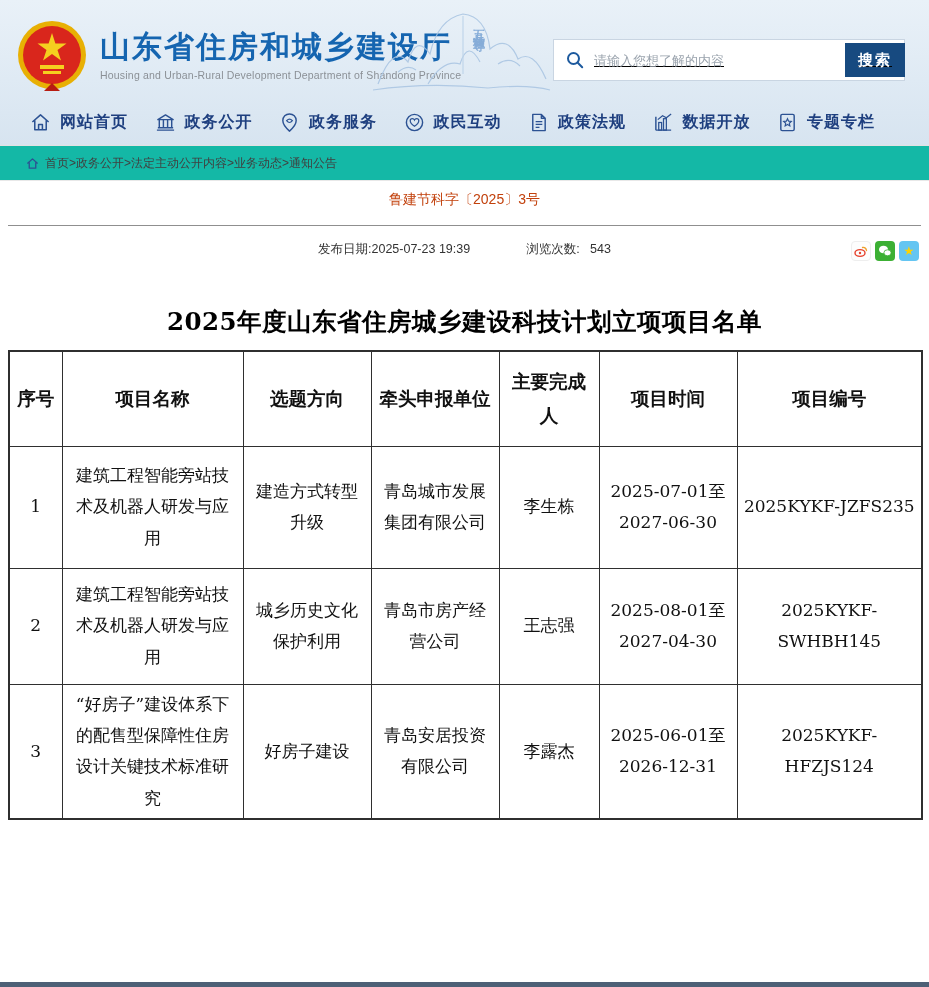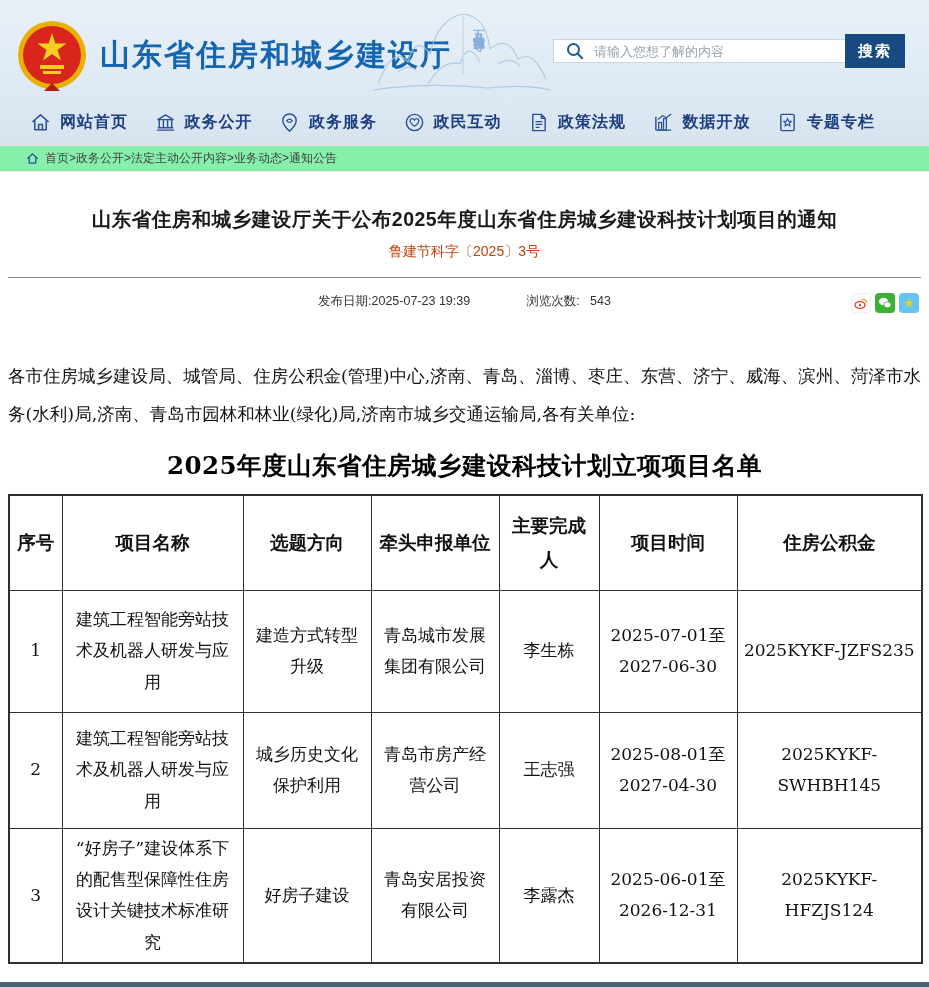--- a/index.html
+++ b/index.html
@@ -20,22 +20,22 @@
   .brand { margin-left: 12px; }
   .site-title { color: #1565b0; font-size: 30px; font-weight: bold; letter-spacing: 2px; line-height: 1.2; }
   .site-subtitle { color: #8b9096; font-size: 10.5px; margin-top: 4px; letter-spacing: .2px; }
   .mountain-art { position: absolute; left: 368px; top: 4px; width: 185px; height: 92px; opacity: .85; pointer-events: none; }
   .mountain-label {
     position: absolute; left: 470px; top: 20px;
     writing-mode: vertical-rl; font-size: 12px; color: #6f9dd1; opacity: .8;
     letter-spacing: 3px; font-weight: bold;
   }
   .search-box {
-    position: absolute; right: 24px; top: 39px; width: 352px; height: 24px;
-    background: #ffffff; border: 1px solid #c9d5e2; display: flex; align-items: center;
+    position: absolute; right: 24px; top: 39px; width: 352px; height: 42px;
+    background: #ffffff; border: 1px solid #c9d5e2; display: flex; align-items: center; text-decoration: underline;
   }
   .search-icon { margin: 0 10px 0 12px; flex: 0 0 18px; }
   .search-input {
     flex: 1; border: none; outline: none; font-size: 13px; color: #555;
     font-family: "Liberation Sans", sans-serif; background: transparent;
   }
   .search-input::placeholder { color: #9aa3ad; }
   .search-btn {
     width: 60px; height: 34px; margin: -1px -1px -1px 4px; border: none; cursor: pointer;
     background: #174a80; color: #ffffff; font-size: 15px; font-weight: bold;
@@ -45,21 +45,21 @@
   .nav-bar {
     position: absolute; left: 0; right: 0; bottom: 0; height: 46px;
     display: flex; align-items: center; padding: 0 30px; gap: 0;
     justify-content: space-between; max-width: 905px;
   }
   .nav-item { display: flex; align-items: center; gap: 9px; cursor: pointer; }
   .nav-item svg { display: block; }
   .nav-label { color: #1e3f7f; font-size: 16px; font-weight: bold; letter-spacing: 1px; }
   
   .breadcrumb-bar {
-    height: 27px; background: #86efac; border-top: 1px solid #e2e2e2; border-bottom: 1px solid #e8e8e8;
+    height: 36px; background: #14b8a6; border-top: 1px solid #e2e2e2; border-bottom: 1px solid #e8e8e8;
     display: flex; align-items: center; padding-left: 26px; font-size: 12px; color: #404040;
   }
   .crumb-home-icon { margin-right: 6px; }
   
   .article { padding: 0 8px; }
   .article-title {
     margin-top: 34px; text-align: center; font-size: 19.5px; font-weight: bold; color: #1a1a1a;
     letter-spacing: .5px;
   }
   .doc-number { text-align: center; font-size: 14px; font-weight: normal; color: #c2410c; margin-top: 10px; }
@@ -107,20 +107,21 @@
     <svg class="emblem" viewBox="0 0 72 72">
       <circle cx="36" cy="36" r="34" fill="#e8b004"></circle>
       <circle cx="36" cy="36" r="29" fill="#d9261c"></circle>
       <polygon fill="#f5d01f" points="36,14 39.4,24.5 50.5,24.5 41.5,31 45,41.5 36,35 27,41.5 30.5,31 21.5,24.5 32.6,24.5"></polygon>
       <rect x="24" y="46" width="24" height="4" fill="#f5d01f"></rect>
       <rect x="27" y="52" width="18" height="3" fill="#f5d01f"></rect>
       <path d="M28 72 L36 64 L44 72 Z" fill="#b71c12"></path>
     </svg>
     <div class="brand">
       <div class="site-title">山东省住房和城乡建设厅</div>
+      <div class="site-subtitle">Housing and Urban-Rural Development Department of Shandong Province</div>
     </div>
   </div>
 
   <svg class="mountain-art" viewBox="0 0 185 92">
     <g fill="none" stroke="#a8c4e2" stroke-width="1.2">
       <path d="M10 80 Q25 40 40 58 Q48 30 62 50 Q70 15 95 10 Q118 12 122 45 Q140 30 150 55 Q165 45 178 75"></path>
       <path d="M60 80 Q75 55 92 60 Q100 35 112 58"></path>
       <path d="M30 68 Q40 60 48 66 M130 60 Q142 52 152 62"></path>
       <path d="M5 86 Q60 78 120 84 Q160 80 182 86"></path>
       <path d="M95 12 L95 70" stroke="#b9d0e8"></path>
@@ -191,21 +192,20 @@
 </div>
 
 <div class="breadcrumb-bar">
   <svg class="crumb-home-icon" width="13" height="13" viewBox="0 0 14 14">
     <path d="M1.5 7 L7 2 L12.5 7 M3.5 6 V12 H10.5 V6" fill="none" stroke="#2c5293" stroke-width="1.4" stroke-linejoin="round"></path>
   </svg>
   <span>首页&gt;政务公开&gt;法定主动公开内容&gt;业务动态&gt;通知公告</span>
 </div>
 
 <div class="article">
-  <div class="article-title">山东省住房和城乡建设厅关于公布2025年度山东省住房城乡建设科技计划项目的通知</div>
   <div class="doc-number">鲁建节科字〔2025〕3号</div>
   <hr class="title-rule">
 
   <div class="meta-row">
     <span>发布日期:</span><span>2025-07-23 19:39</span><span class="gap"></span><span>浏览次数:</span>&nbsp;&nbsp;&nbsp;<span>543</span>
     <span class="share-icons">
       <span class="share-icon share-weibo">
         <svg width="14" height="14" viewBox="0 0 14 14">
             <ellipse cx="6" cy="9" rx="5" ry="3.4" fill="none" stroke="#e6412c" stroke-width="1.4"></ellipse>
             <circle cx="6" cy="9" r="1.2" fill="#e6412c"></circle>
@@ -216,21 +216,20 @@
         <svg width="14" height="14" viewBox="0 0 14 14">
             <ellipse cx="5.5" cy="5.5" rx="4.5" ry="3.8" fill="#fff"></ellipse>
             <ellipse cx="9.5" cy="8.8" rx="3.6" ry="3" fill="#fff" stroke="#3cb034" stroke-width=".8"></ellipse>
           </svg>
       </span>
       <span class="share-icon share-qzone">★</span>
     </span>
   </div>
 
   <div class="body-text">
-    <p>各市住房城乡建设局、城管局、住房公积金(管理)中心,济南、青岛、淄博、枣庄、东营、济宁、威海、滨州、菏泽市水务(水利)局,济南、青岛市园林和林业(绿化)局,济南市城乡交通运输局,各有关单位:</p>
   </div>
 
   <div class="table-title">2025年度山东省住房城乡建设科技计划立项项目名单</div>
 
   <table class="projects">
     <colgroup>
       <col style="width:53px">
         <col style="width:181px">
         <col style="width:128px">
         <col style="width:128px">
@@ -239,21 +238,21 @@
         <col style="width:185px">
     </colgroup>
     <tbody>
         <tr class="hdr">
       <th>序号</th>
       <th>项目名称</th>
       <th>选题方向</th>
       <th>牵头申报单位</th>
       <th>主要完成人</th>
       <th>项目时间</th>
-      <th>住房公积金</th>
+      <th>项目编号</th>
     </tr>
     <tr class="r0">
       <td>1</td>
       <td>建筑工程智能旁站技术及机器人研发与应用</td>
       <td>建造方式转型升级</td>
       <td>青岛城市发展集团有限公司</td>
       <td>李生栋</td>
       <td>2025-07-01至2027-06-30</td>
       <td>2025KYKF-JZFS235</td>
     </tr>

